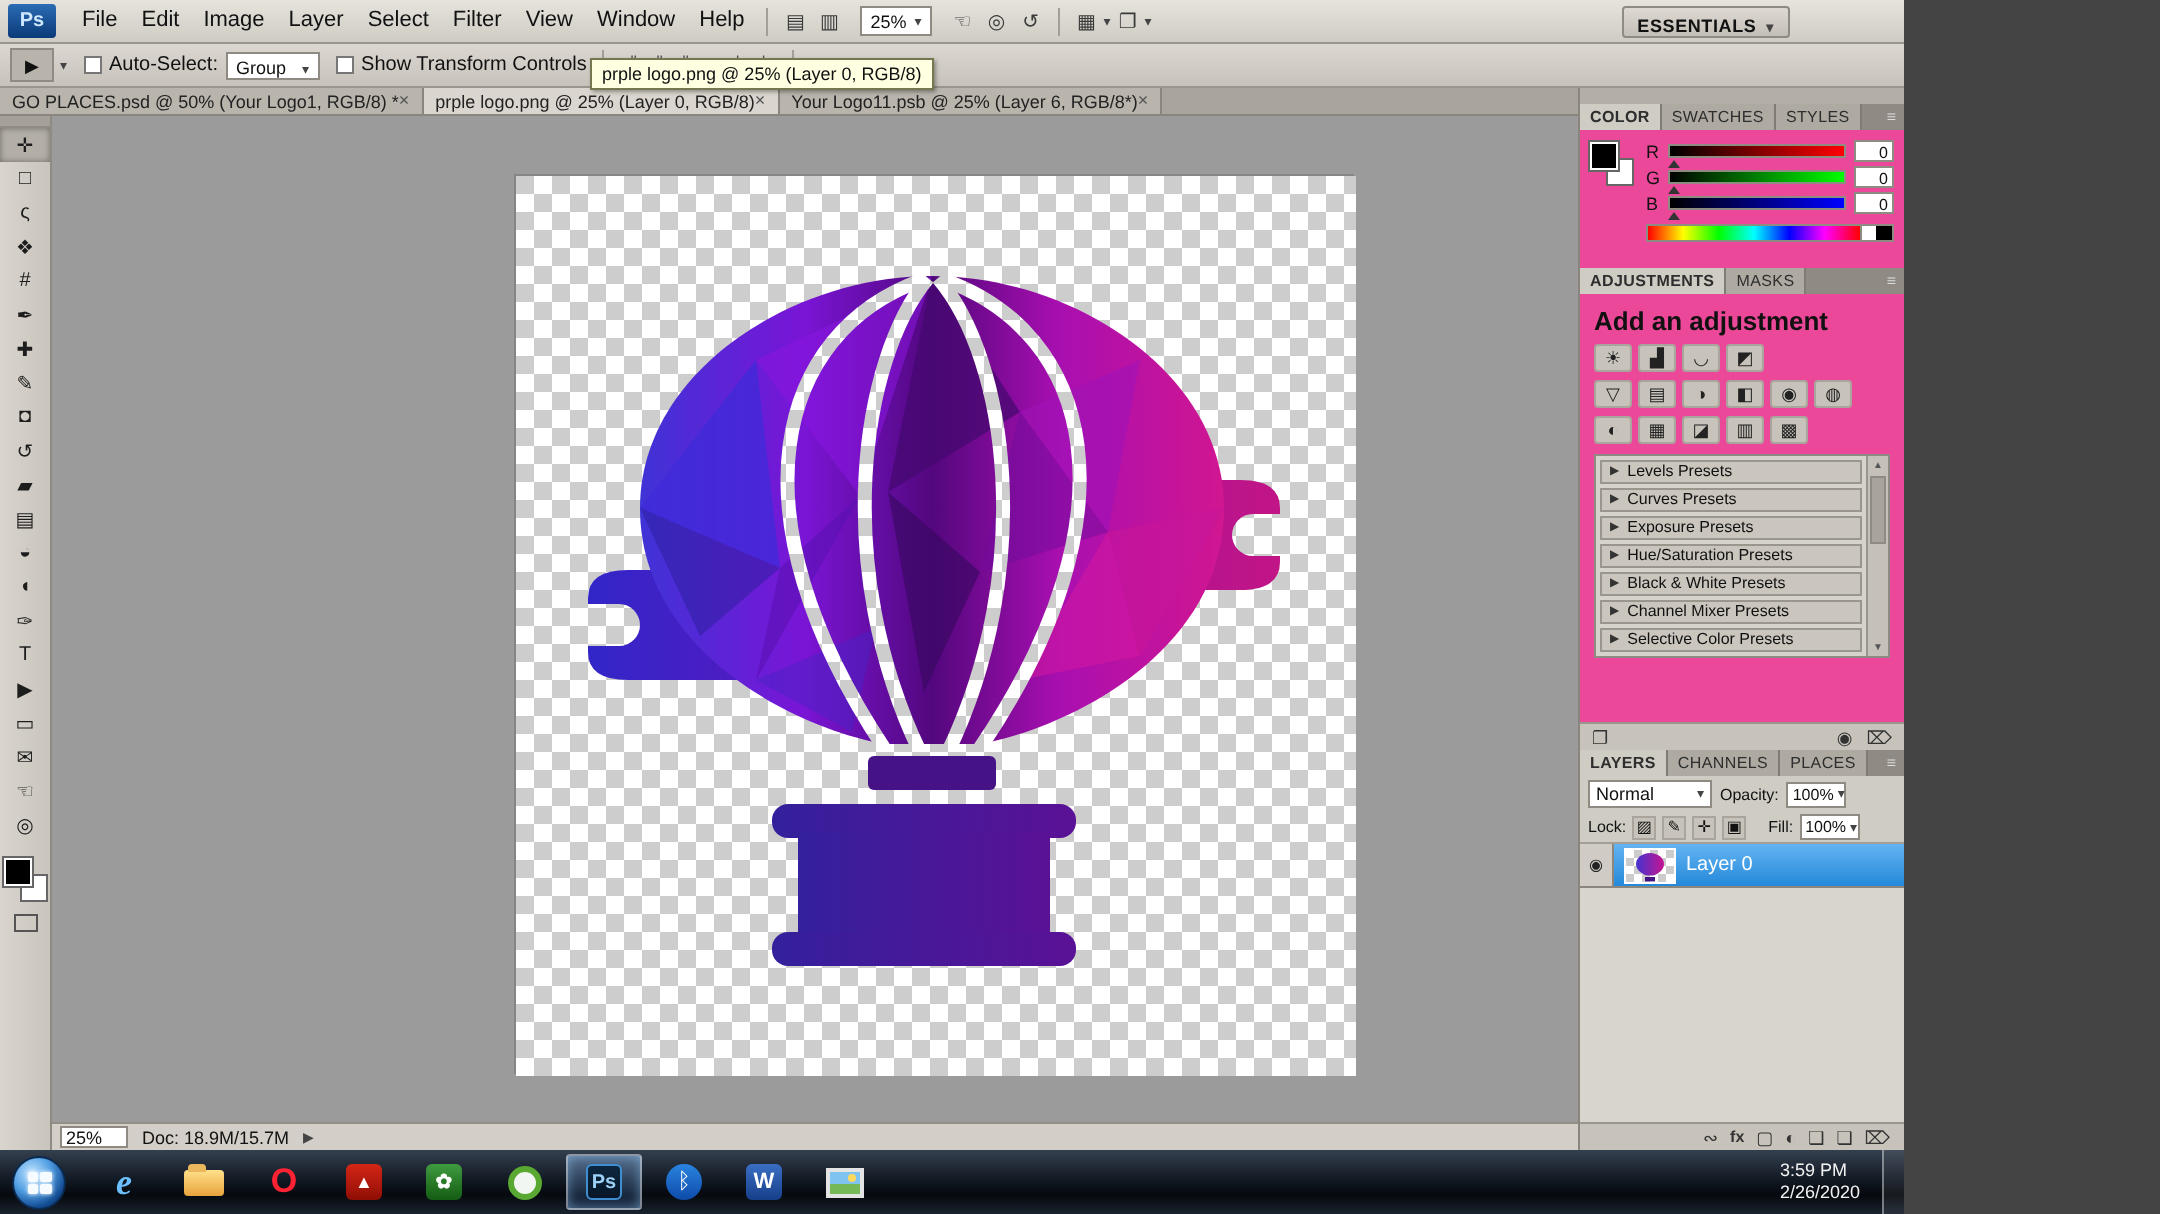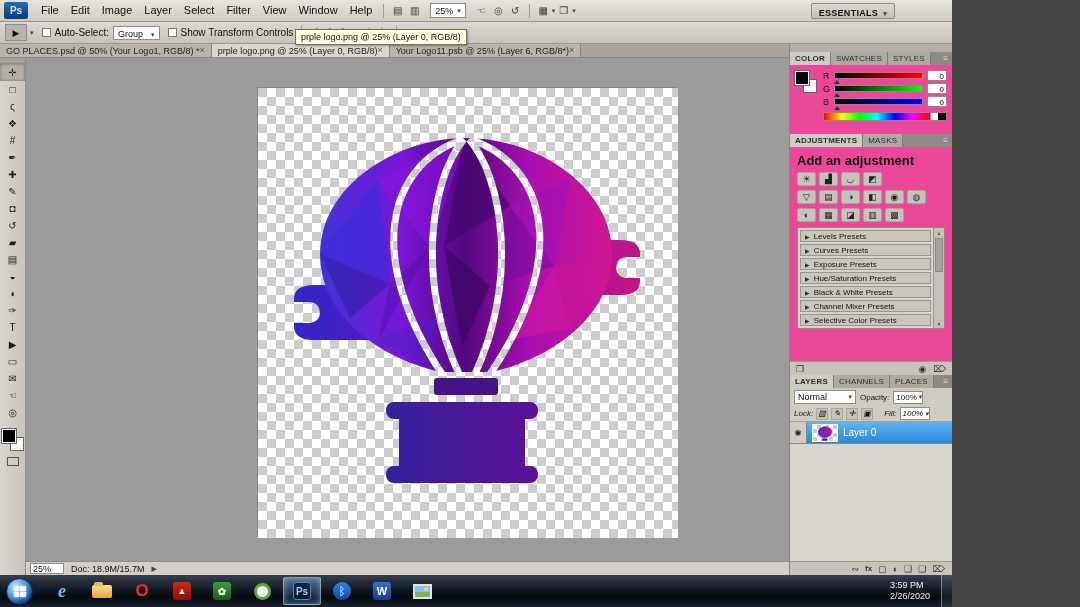--- a/index.html
+++ b/index.html
@@ -102,42 +102,42 @@
 .spec-black{width:8px;background:#000;}
 
 .adj-tabs{top:90px;}
 .adj-content{position:absolute;top:103px;left:0;right:0;height:228px;padding:4px 7px 0;}
 .adj-header{font-weight:bold;font-size:13px;margin:2px 0 4px;}
 .adj-row{display:flex;gap:3px;margin:4px 0;align-items:center;}
 .adj-icon{width:19px;height:14px;display:flex;align-items:center;justify-content:center;
   font-size:9px;color:#222;background:#c7c3bb;border:1px solid #a9a59d;border-radius:2px;}
 .presets-box{margin-top:5px;height:102px;border:1px solid #8f8b83;background:#d6d3cb;position:relative;
   padding:2px 13px 2px 2px;overflow:hidden;}
-.preset-row{display:flex;align-items:center;gap:4px;height:12px;margin-bottom:2px;background:#cac6be;
+.preset-row{display:flex;align-items:flex-start;gap:4px;height:12px;margin-bottom:2px;background:#cac6be;
   border:1px solid #9a968e;padding-left:4px;font-size:8px;white-space:nowrap;}
 .preset-exp{font-size:6px;color:#333;}
 .pscroll{position:absolute;top:0;right:0;bottom:0;width:11px;background:#c5c1b9;border-left:1px solid #9a968e;}
 .pscroll .arrow{height:9px;font-size:5px;display:flex;align-items:center;justify-content:center;color:#555;}
 .pscroll .arrow.down{position:absolute;bottom:0;left:0;right:0;}
 .pthumb{position:absolute;left:1px;right:1px;top:10px;height:34px;background:#a8a49c;border:1px solid #8f8b83;}
 .adj-footer{position:absolute;left:0;right:0;bottom:0;height:14px;border-top:1px solid #9a968e;
   background:#c7c3bb;display:flex;align-items:center;padding:0 6px;gap:8px;font-size:9px;color:#333;}
 .adj-footer .right{margin-left:auto;display:flex;gap:7px;}
 
 .layers-tabs{top:331px;}
 .layers-content{position:absolute;top:344px;left:0;right:0;bottom:0;background:#cfccc4;}
 .blend-row{display:flex;align-items:center;gap:4px;height:18px;padding:0 4px;}
 .blend-dd{width:62px;height:14px;background:#fff;border:1px solid #8f8b83;display:flex;align-items:center;
   padding:0 3px;font-size:9px;}
 .blend-dd .caret{margin-left:auto;}
 .small-label{font-size:8px;}
 .val-box{width:30px;height:13px;background:#fff;border:1px solid #8f8b83;display:flex;align-items:center;
   padding:0 2px;font-size:8px;gap:2px;}
 .val-box .caret{margin-left:auto;}
-.lock-row{display:flex;align-items:center;gap:3px;height:16px;padding:0 4px;border-bottom:1px solid #a39f97;font-style:italic;}
+.lock-row{display:flex;align-items:center;gap:3px;height:16px;padding:0 4px;border-bottom:1px solid #a39f97;}
 .lock-icon{width:12px;height:12px;display:flex;align-items:center;justify-content:center;font-size:8px;
   border:1px solid #a9a59d;background:#c7c3bb;}
 .layer-list{position:absolute;top:34px;left:0;right:0;bottom:14px;background:#d8d5ce;overflow:hidden;}
 .layer-row{display:flex;align-items:center;height:22px;background:linear-gradient(#63b4f1,#2489da);
   border-bottom:1px solid #8a867e;}
 .eye-cell{width:17px;height:100%;background:#d0ccc5;border-right:1px solid #8a867e;
   display:flex;align-items:center;justify-content:center;font-size:8px;color:#222;}
 .layer-thumb{width:26px;height:18px;margin:0 5px;border:1px solid #fff;position:relative;
   background-image:linear-gradient(45deg,#ccc 25%,transparent 25%,transparent 75%,#ccc 75%),
     linear-gradient(45deg,#ccc 25%,#fff 25%,#fff 75%,#ccc 75%);

